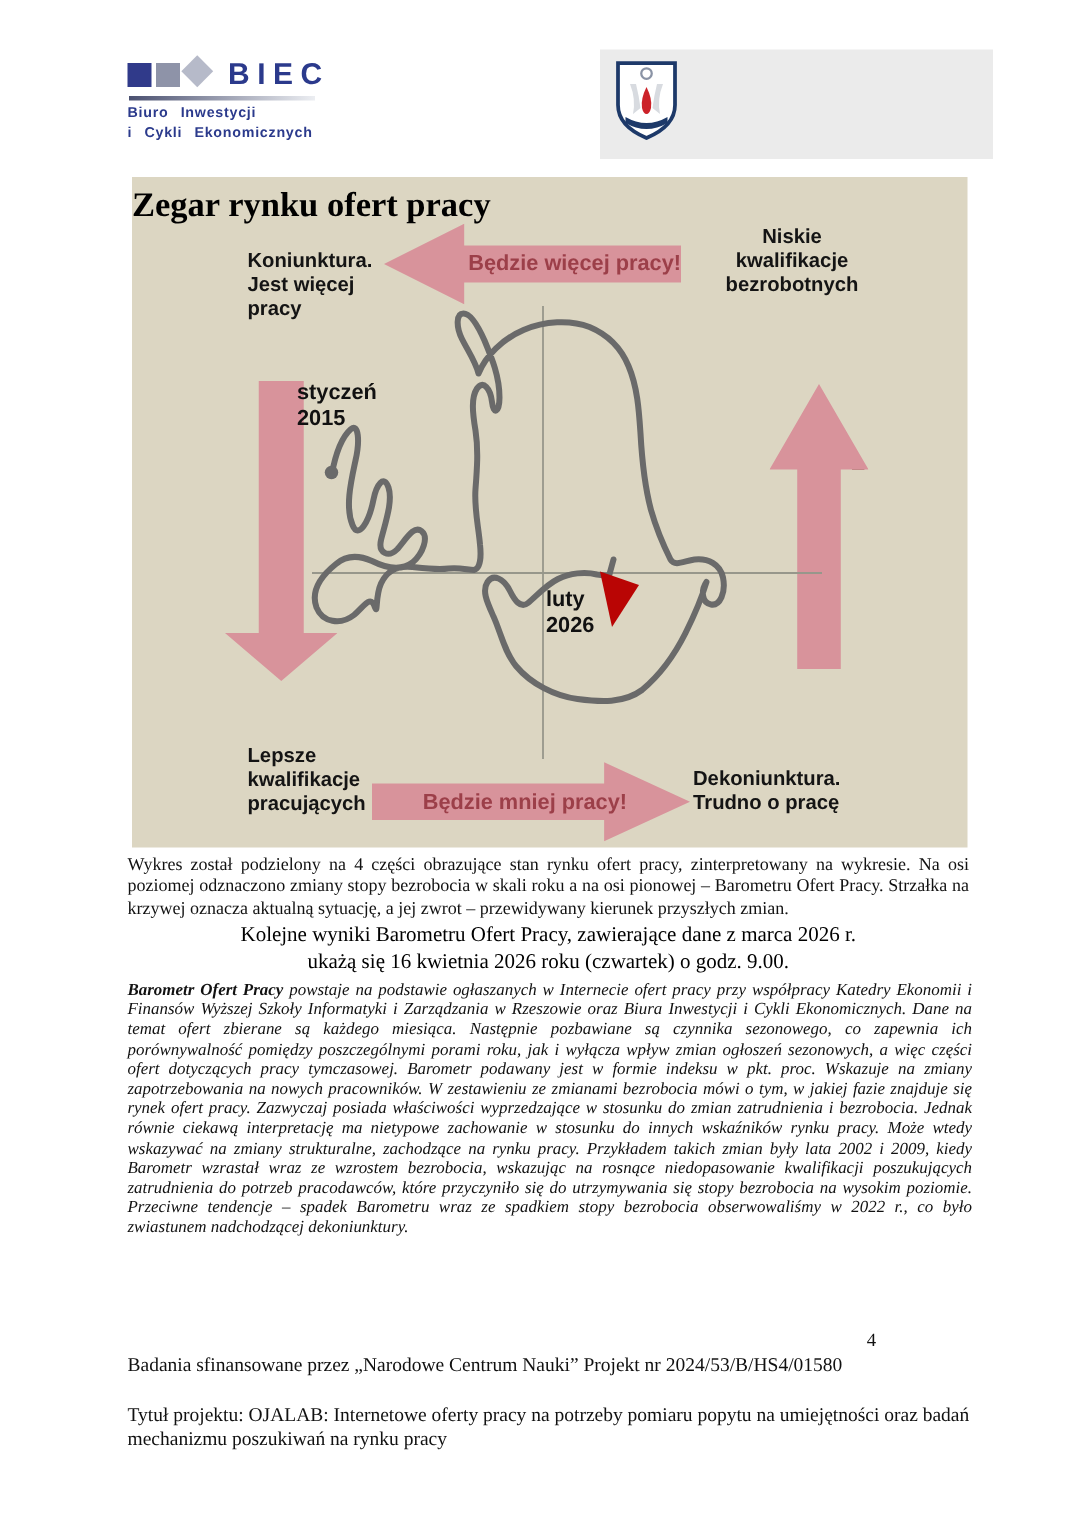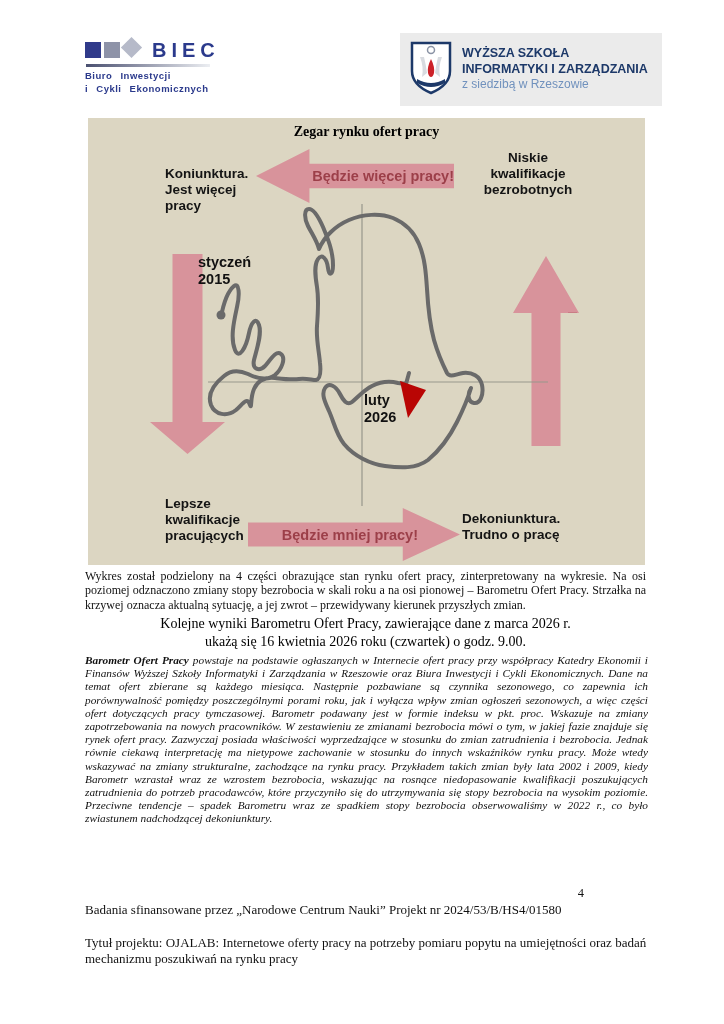--- a/index.html
+++ b/index.html
@@ -28,22 +28,22 @@
   .wsiz { position:absolute; left:400px; top:33px; width:262px; height:73px; background:#ebebeb;
           display:flex; align-items:center; gap:10px; padding-left:10px; }
   .crest { flex:0 0 auto; }
   .wsiz-l1,.wsiz-l2 { color:#1d3969; font-family:"Liberation Sans",sans-serif; font-weight:bold;
                       font-size:12.5px; line-height:1.25; white-space:nowrap; }
   .wsiz-l3 { color:#7091bd; font-family:"Liberation Sans",sans-serif; font-size:12px; line-height:1.3; }
 
   
   .chart { position:absolute; left:88px; top:118px; width:557px; height:447px;
            background:#dcd6c2; font-family:"Liberation Sans",sans-serif; }
-  .chart-title { position:absolute; top:6px; left:0; width:100%; text-align:center;
-                 font-family:"Liberation Serif",serif; font-weight:bold; font-size:14px; color:#000; }
+  .chart-title { position:absolute; top:6px; left:0; width:100%; text-align:left;
+                 font-family:"Liberation Serif",serif; font-weight:bold; font-size:23px; color:#000; }
   .quad { position:absolute; font-weight:bold; font-size:13.5px; line-height:1.18;
           color:#141414; white-space:pre-line; }
   .q-tl { left:77px;  top:48px; }
   .q-tr { left:362px; top:32px; width:156px; text-align:center; }
   .q-bl { left:77px;  top:378px; }
   .q-br { left:374px; top:393px; }
 
   .arrow { position:absolute; background:#d8939b; display:flex; align-items:center; justify-content:flex-end; }
   .arrow .txt { font-weight:bold; color:#9c3f49; }
   .arrow-top    { left:168px; top:30px;  width:198px; height:56px;
@@ -99,25 +99,20 @@
     <span class="crest">
       <svg width="42" height="54" viewBox="0 0 42 54">
         <path d="M2,2 H40 V30 Q40,44 21,52 Q2,44 2,30 Z" fill="#ffffff" stroke="#1d3969" stroke-width="2.5"></path>
         <circle cx="21" cy="9" r="3.5" fill="none" stroke="#8a93a5" stroke-width="1.5"></circle>
         <path d="M10,16 Q14,26 12,36 L17,32 Q16,24 14,16 Z" fill="#d8dbe0"></path>
         <path d="M32,16 Q28,26 30,36 L25,32 Q26,24 28,16 Z" fill="#d8dbe0"></path>
         <path d="M21,18 q-4,8 -3,14 q1,4 3,4 q2,0 3,-4 q1,-6 -3,-14 Z" fill="#cc2229"></path>
         <path d="M7,38 Q21,46 35,38 L35,42 Q21,50 7,42 Z" fill="#1d3969"></path>
       </svg>
     </span>
-    <span class="wsiz-text">
-      <div class="wsiz-l1">WYŻSZA SZKOŁA</div>
-      <div class="wsiz-l2">INFORMATYKI I ZARZĄDZANIA</div>
-      <div class="wsiz-l3">z siedzibą w Rzeszowie</div>
-    </span>
   </div>
 
   <div class="chart">
     <div class="chart-title">Zegar rynku ofert pracy</div>
 
     <div class="quad q-tl">Koniunktura.
 Jest więcej
 pracy</div>
     <div class="quad q-tr">Niskie
 kwalifikacje

